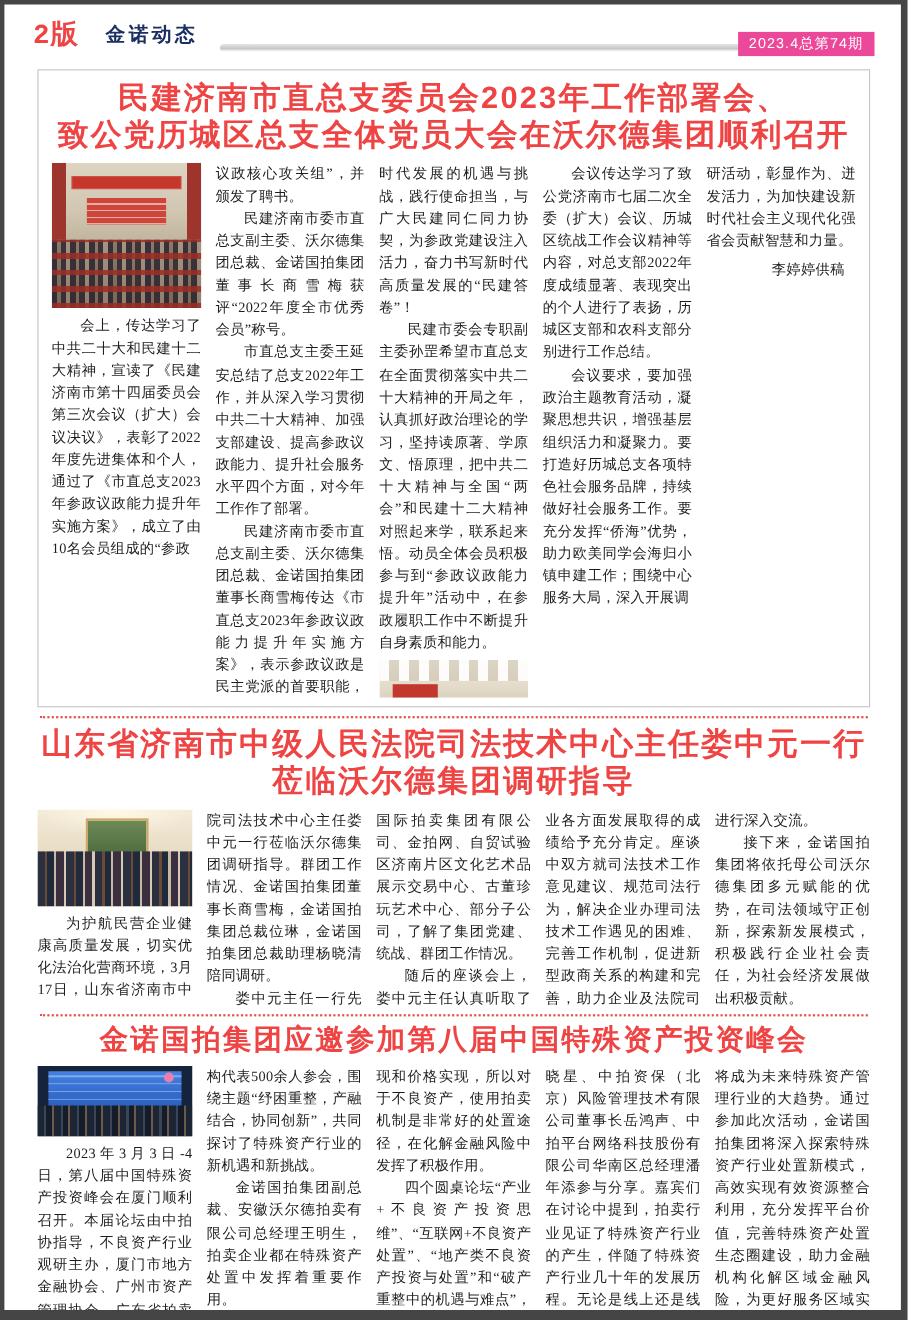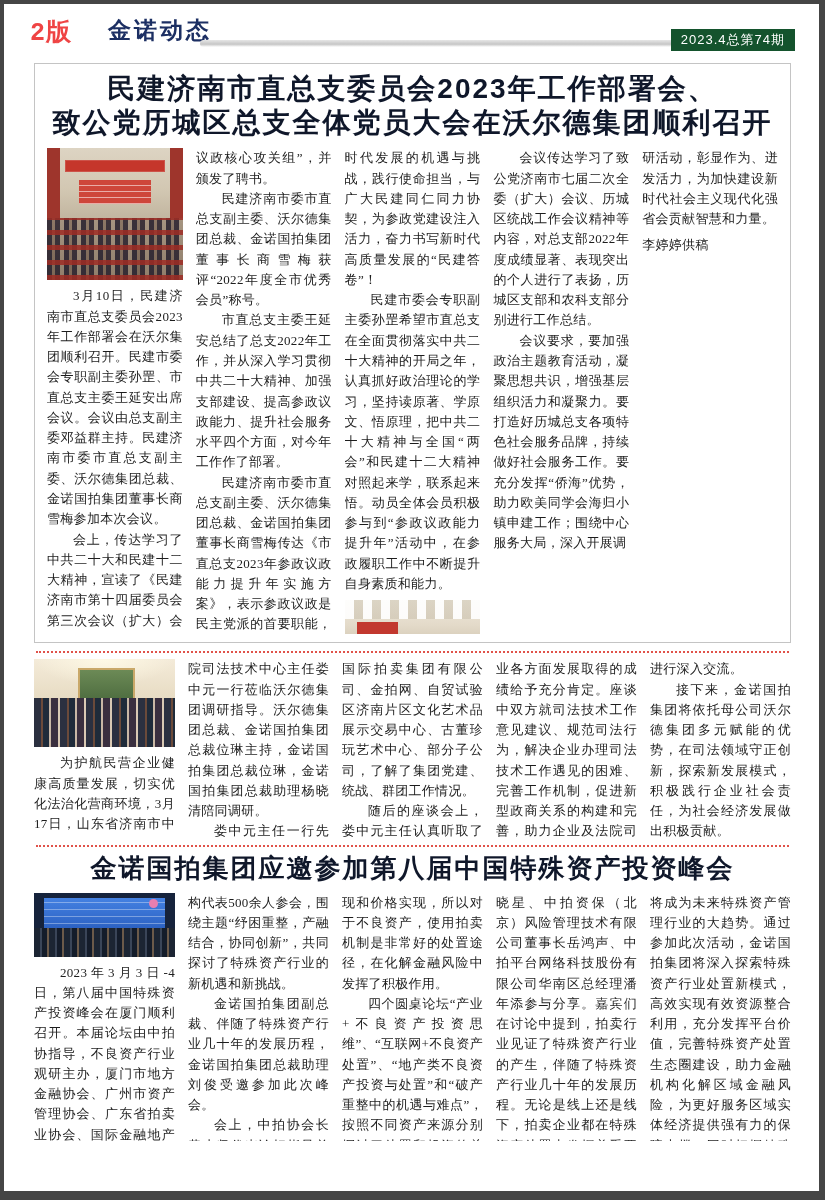--- a/index.html
+++ b/index.html
@@ -5,42 +5,42 @@
   html,body{margin:0;padding:0;background:#888;}
   .page{
     position:relative;width:825px;height:1200px;box-sizing:border-box;
     background:#fff;border:4px solid #454545;border-right-width:6px;border-bottom-width:9px;
     font-family:"Liberation Serif","DejaVu Serif",serif;color:#1d1d1d;overflow:hidden;
   }
   
   .header{position:relative;height:44px;margin:7px 24px 0 26px;}
   .edition{display:inline-block;font-family:Liberation Mono, monospace;
     font-weight:bold;font-size:25px;color:#ef4444;letter-spacing:1px;line-height:40px;}
-  .masthead{display:inline-block;font-family:Liberation Serif, serif;
-    font-weight:bold;font-size:23px;color:#1c2f63;letter-spacing:3px;margin-left:32px;line-height:40px;vertical-align:2px;}
+  .masthead{display:inline-block;font-family:Liberation Sans, sans-serif;
+    font-weight:bold;font-size:18px;color:#1c2f63;letter-spacing:3px;margin-left:20px;line-height:40px;vertical-align:2px;}
   .header-rule{position:absolute;left:170px;right:0;bottom:8px;height:7px;
     background:linear-gradient(to bottom,#e6e6e6,#c6c6c6 60%,rgba(255,255,255,0));border-radius:4px;}
-  .issue-badge{position:absolute;right:0;bottom:4px;background:#14532d;color:#fff;
+  .issue-badge{position:absolute;right:0;bottom:4px;background:#ec4899;color:#fff;
     font-family:"Liberation Sans","DejaVu Sans",sans-serif;font-size:13px;padding:2px 10px;letter-spacing:1px;}
   
   .content{margin:8px 28px 0 30px;}
   .article-box{border:1px solid #c4c4c4;padding:6px 12px 8px;}
-  .headline{margin:2px 0 8px;color:#0f172a;text-align:center;
+  .headline{margin:2px 0 8px;color:#ef4444;text-align:center;
     font-family:"Liberation Sans","DejaVu Sans",sans-serif;font-weight:bold;}
   .a1 .headline,.a2 .headline{font-size:28px;line-height:1.22;letter-spacing:2px;}
   .a3 .headline{font-size:26px;line-height:1.2;letter-spacing:2px;margin:6px 0 8px;}
   .cols{display:flex;gap:13px;}
   .col{flex:1 1 0;min-width:0;overflow:hidden;text-align:justify;
     font-size:13px;line-height:1.56;letter-spacing:0.3px;}
   .col p{margin:0;text-indent:2em;}
   .col p.cont{text-indent:0;}
   .a1 .col{height:486px;}
   .a2 .col{height:178px;}
   .a3 .col{height:248px;}
-  .byline{padding-right:10px;text-indent:0 !important;margin-top:6px !important;}
+  .byline{text-align:right;padding-right:10px;text-indent:0 !important;margin-top:6px !important;}
   .rule{border:none;border-top:2px dotted #e0524a;margin:8px 2px 6px;}
   
   .photo{position:relative;width:100%;overflow:hidden;margin:0 0 6px;}
   .p1{height:132px;background:linear-gradient(180deg,#ddd4c3 0%,#d2c7b2 32%,#c0b49e 55%,#a99a84 100%);}
   .p1 .curtain{position:absolute;top:0;height:68%;width:13px;background:#9e352c;}
   .p1 .curtain.l{left:0}.p1 .curtain.r{right:0}
   .p1 .banner{position:absolute;top:12px;left:18px;right:18px;height:12px;background:#c5362b;
     box-shadow:0 0 0 1px rgba(255,255,255,.15) inset;}
   .p1 .screen{position:absolute;top:32px;left:32px;right:32px;height:24px;background:#ce463a;
     background-image:repeating-linear-gradient(0deg,rgba(255,255,255,.55) 0 1px,transparent 1px 6px);}
@@ -92,21 +92,20 @@
       </h1>
       <div class="cols">
         <div class="col">
           <div class="photo p1">
             <div class="curtain l"></div>
             <div class="curtain r"></div>
             <div class="banner"></div>
             <div class="screen"></div>
             <div class="crowd"></div>
           </div>
-          <p>3月10日，民建济南市直总支委员会2023年工作部署会在沃尔集团顺利召开。民建市委会专职副主委孙罡、市直总支主委王延安出席会议。会议由总支副主委邓益群主持。民建济南市委市直总支副主委、沃尔德集团总裁、金诺国拍集团董事长商雪梅参加本次会议。</p>
           <p>会上，传达学习了中共二十大和民建十二大精神，宣读了《民建济南市第十四届委员会第三次会议（扩大）会议决议》，表彰了2022年度先进集体和个人，通过了《市直总支2023年参政议政能力提升年实施方案》，成立了由10名会员组成的“参政</p>
         </div>
         <div class="col">
           <p class="cont">议政核心攻关组”，并颁发了聘书。</p>
           <p>民建济南市委市直总支副主委、沃尔德集团总裁、金诺国拍集团董事长商雪梅获评“2022年度全市优秀会员”称号。</p>
           <p>市直总支主委王延安总结了总支2022年工作，并从深入学习贯彻中共二十大精神、加强支部建设、提高参政议政能力、提升社会服务水平四个方面，对今年工作作了部署。</p>
           <p>民建济南市委市直总支副主委、沃尔德集团总裁、金诺国拍集团董事长商雪梅传达《市直总支2023年参政议政能力提升年实施方案》，表示参政议政是民主党派的首要职能，是民主党派践行“四新”“三好”总要求、发挥参政党作用的重要手段。在今后的工作中要坚持与时俱进、守正创新，以奋发上进的精神面貌应对新</p>
         </div>
         <div class="col">
           <p class="cont">时代发展的机遇与挑战，践行使命担当，与广大民建同仁同力协契，为参政党建设注入活力，奋力书写新时代高质量发展的“民建答卷”！</p>
@@ -126,31 +125,35 @@
         <div class="col">
           <p class="cont">研活动，彰显作为、迸发活力，为加快建设新时代社会主义现代化强省会贡献智慧和力量。</p>
           <p class="byline">李婷婷供稿</p>
         </div>
       </div>
     </section>
 
     <hr class="rule">
 
     <section class="a2">
+      <h1 class="headline">
+        <span>山东省济南市中级人民法院司法技术中心主任娄中元一行</span><br>
+        <span>莅临沃尔德集团调研指导</span>
+      </h1>
       <div class="cols">
         <div class="col">
           <div class="photo p3">
             <div class="glow"></div>
             <div class="art"></div>
             <div class="people"></div>
           </div>
           <p>为护航民营企业健康高质量发展，切实优化法治化营商环境，3月17日，山东省济南市中级人民法</p>
         </div>
         <div class="col">
-          <p class="cont">院司法技术中心主任娄中元一行莅临沃尔德集团调研指导。沃尔德集团总裁、金诺国拍集团总裁位琳主持，金诺国拍集团总裁位琳，金诺国拍集团总裁助理杨晓清陪同调研。</p>
+          <p class="cont">院司法技术中心主任娄中元一行莅临沃尔德集团调研指导。群团工作情况、金诺国拍集团董事长商雪梅，金诺国拍集团总裁位琳，金诺国拍集团总裁助理杨晓清陪同调研。</p>
           <p>娄中元主任一行先后参观了沃尔德集团、金诺</p>
         </div>
         <div class="col">
           <p class="cont">国际拍卖集团有限公司、金拍网、自贸试验区济南片区文化艺术品展示交易中心、古董珍玩艺术中心、部分子公司，了解了集团党建、统战、群团工作情况。</p>
           <p>随后的座谈会上，娄中元主任认真听取了企业的经营发展情况，并对企</p>
         </div>
         <div class="col">
           <p class="cont">业各方面发展取得的成绩给予充分肯定。座谈中双方就司法技术工作意见建议、规范司法行为，解决企业办理司法技术工作遇见的困难、完善工作机制，促进新型政商关系的构建和完善，助力企业及法院司法技术工作高质量发展</p>
         </div>
         <div class="col">
@@ -171,21 +174,21 @@
         <div class="col">
           <div class="photo p4">
             <div class="screen"></div>
             <div class="dot"></div>
             <div class="people"></div>
           </div>
           <p>2023年3月3日-4日，第八届中国特殊资产投资峰会在厦门顺利召开。本届论坛由中拍协指导，不良资产行业观研主办，厦门市地方金融协会、广州市资产管理协会、广东省拍卖业协会、国际金融地产联盟等机构协办。不良资产领域监管方、资产方、投资方、处置方等业内机</p>
         </div>
         <div class="col">
           <p class="cont">构代表500余人参会，围绕主题“纾困重整，产融结合，协同创新”，共同探讨了特殊资产行业的新机遇和新挑战。</p>
-          <p>金诺国拍集团副总裁、伴随了特殊资产行业几十年的发展历程，金诺国拍集团总裁助理刘俊受邀参加此次峰会。</p>
+          <p>金诺国拍集团副总裁、安徽沃尔德拍卖有限公司总经理王明生，拍卖企业都在特殊资产处置中发挥着重要作用。</p>
           <p>会上，中拍协会长黄小坚代表论坛指导单位做开幕致辞。他指出过去几年不良资产、特殊资产的处置上网拍卖逐年增加，而拍卖的机制就是价格发</p>
         </div>
         <div class="col">
           <p class="cont">现和价格实现，所以对于不良资产，使用拍卖机制是非常好的处置途径，在化解金融风险中发挥了积极作用。</p>
           <p>四个圆桌论坛“产业+不良资产投资思维”、“互联网+不良资产处置”、“地产类不良资产投资与处置”和“破产重整中的机遇与难点”，按照不同资产来源分别探讨了处置和投资的关键机遇和难点。</p>
 
         </div>
         <div class="col">
           <p class="cont">晓星、中拍资保（北京）风险管理技术有限公司董事长岳鸿声、中拍平台网络科技股份有限公司华南区总经理潘年添参与分享。嘉宾们在讨论中提到，拍卖行业见证了特殊资产行业的产生，伴随了特殊资产行业几十年的发展历程。无论是线上还是线下，拍卖企业都在特殊资产处置中发挥着重要作用。</p>
 

